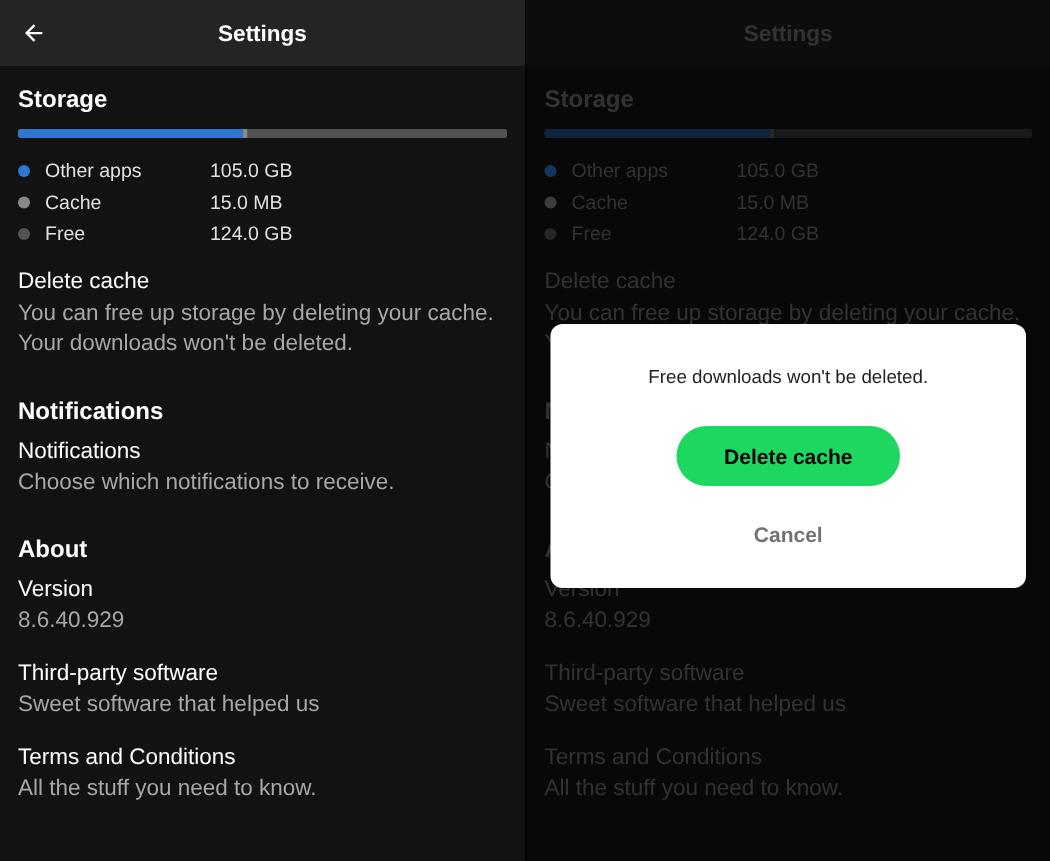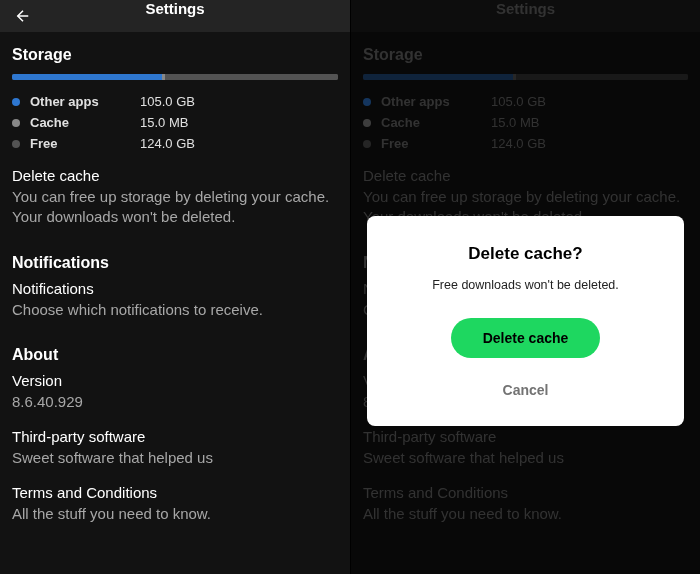--- a/index.html
+++ b/index.html
@@ -1,38 +1,38 @@
 <!DOCTYPE html>
 <html><head>
 <meta charset="utf-8">
 <style>
   * { box-sizing: border-box; margin: 0; padding: 0; }
   html, body { width: 700px; height: 574px; overflow: hidden; font-family: -apple-system, BlinkMacSystemFont, "Segoe UI", Arial, sans-serif; }
   body { display: flex; background: #000; }
   .panel { width: 350px; height: 574px; background: #121212; color: #fff; position: relative; }
   .panel.right { border-left: 1px solid #000; }
 
-  .header { height: 32px; background: #242424; display: flex; justify-content: center; position: relative; }
+  .header { height: 44px; background: #242424; display: flex; align-items: center; justify-content: center; position: relative; }
   .header .back { position: absolute; left: 14px; top: 50%; transform: translateY(-50%); width: 18px; height: 18px; display: flex; align-items: center; justify-content: center; cursor: pointer; }
   .header .title { font-size: 15px; font-weight: 700; color: #fff; }
 
   .content { padding: 10px 12px 0 12px; }
   .section-title { font-size: 16px; font-weight: 700; margin-top: 4px; margin-bottom: 10px; color: #fff; }
 
   .bar-wrap { width: 100%; height: 6px; background: #535353; border-radius: 2px; overflow: hidden; margin-bottom: 14px; display:flex; }
   .bar-seg-apps { height:100%; background:#2e77d0; }
   .bar-seg-cache { height:100%; background:#888; }
   .bar-seg-free { height:100%; background:#535353; }
 
   .legend-row { display: flex; align-items: center; font-size: 13px; margin-bottom: 6px; }
   .legend-dot { width: 8px; height: 8px; border-radius: 50%; margin-right: 10px; }
   .ld-apps { background:#2e77d0; }
   .ld-cache { background:#888; }
   .ld-free { background:#535353; }
-  .legend-label { width: 110px; color: #e0e0e0; font-weight: bold; }
+  .legend-label { width: 110px; color: #e0e0e0; }
   .legend-val { color:#e0e0e0; }
 
   .item { margin-top: 16px; }
   .item .primary { font-size: 15px; color:#fff; margin-bottom:3px; }
   .item .secondary { font-size: 15px; color:#a7a7a7; line-height:1.35; }
 
   .sect-h { font-size: 16px; font-weight:700; margin-top:26px; margin-bottom:8px; }
 
   
   .overlay { position:absolute; top:0; left:0; right:0; bottom:0; background:rgba(0,0,0,0.55); }
@@ -167,18 +167,17 @@
       <div class="secondary">Sweet software that helped us</div>
     </div>
     <div class="item">
       <div class="primary">Terms and Conditions</div>
       <div class="secondary">All the stuff you need to know.</div>
     </div>
   </div>
 
   <div class="overlay"></div>
   <div class="modal">
-    <div class="m-title">Delete cache?</div>
     <div class="m-msg">Free downloads won't be deleted.</div>
     <button class="m-btn">Delete cache</button>
     <div class="m-cancel">Cancel</div>
   </div>
 </div>
 
 </body></html>

